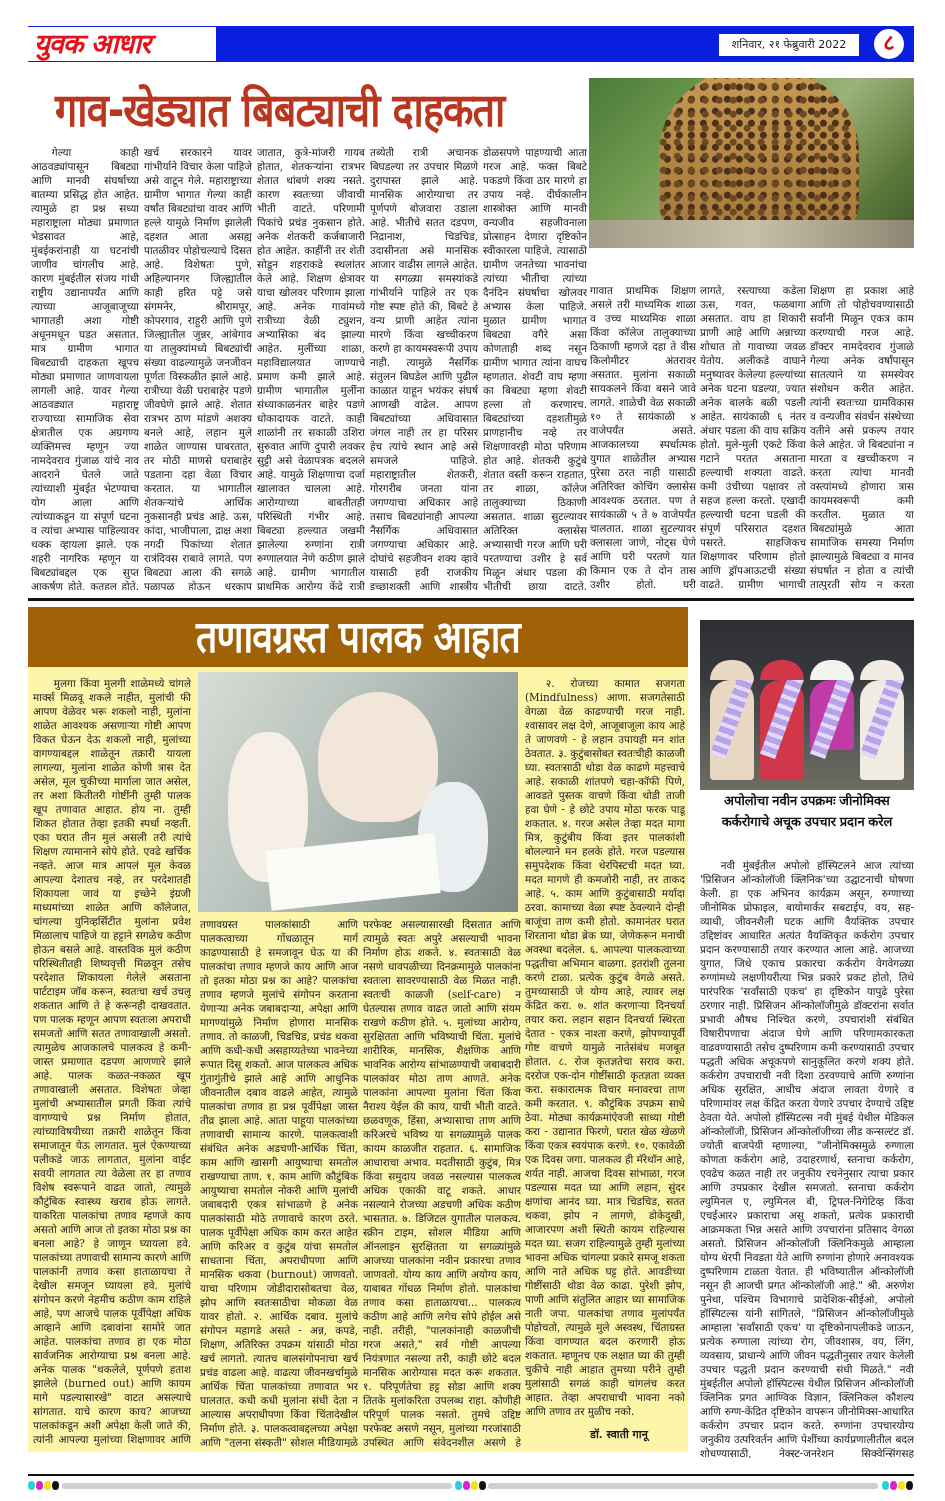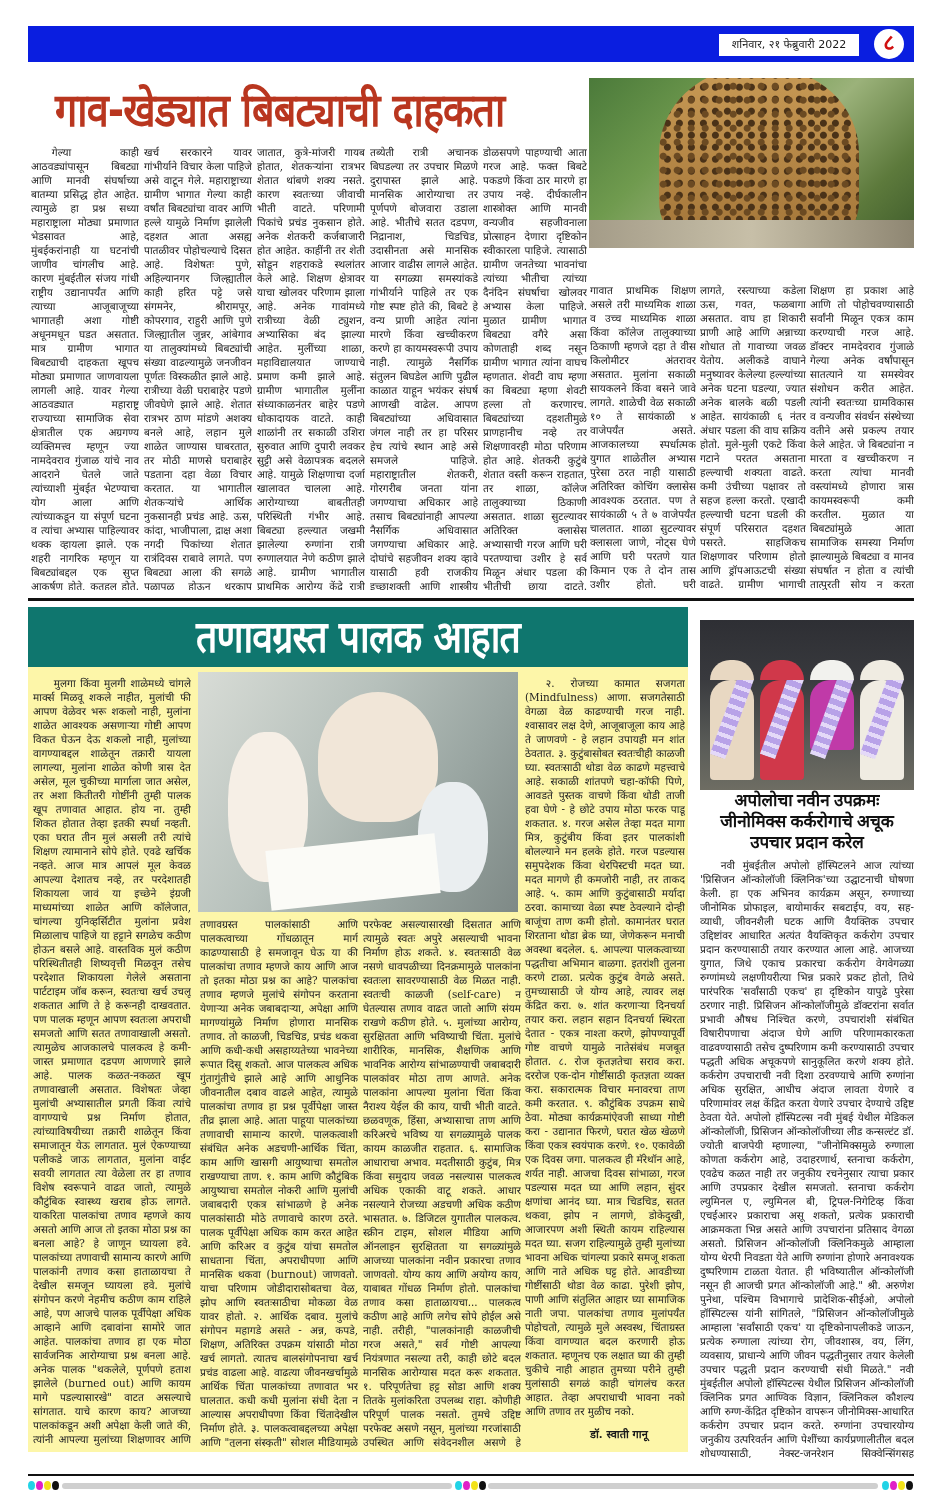--- a/index.html
+++ b/index.html
@@ -9,42 +9,43 @@
   .date-box { position: absolute; right: 55px; top: 8px; width: 140px; height: 22px; background: #ffffff; font-family: "DejaVu Sans", sans-serif; font-size: 11px; line-height: 22px; text-align: center; }
   .page-num { position: absolute; right: 10px; top: 3px; width: 30px; height: 30px; border-radius: 50%; background: #ffffff; color: #d01010; font-size: 22px; font-weight: bold; text-align: center; line-height: 28px; font-family: "DejaVu Sans", sans-serif; }
   .h1-leopard { position: absolute; left: 55px; top: 82px; width: 490px; font-family: "DejaVu Sans", sans-serif; font-weight: bold; font-size: 46px; color: #b9361f; letter-spacing: -1px; line-height: 56px; transform: scaleX(0.86); transform-origin: left; white-space: nowrap; }
   .leopard-img { position: absolute; left: 589px; top: 78px; width: 325px; height: 170px; background: linear-gradient(135deg, #4b7a3a 0%, #6f9a4e 30%, #9bb27a 55%, #5d7a3c 80%, #3d5a2a 100%); overflow: hidden; }
   .leopard-img .cat { position: absolute; left: 70px; top: -10px; width: 200px; height: 190px; border-radius: 45% 45% 30% 30%; background: radial-gradient(circle at 30% 30%, #6b4a22 3px, transparent 4px) 0 0/14px 14px, radial-gradient(circle at 70% 60%, #4a3218 3px, transparent 4px) 0 0/12px 12px, linear-gradient(180deg, #c89a55, #a07236); }
   .leopard-img .ground { position: absolute; left: 0; bottom: 0; width: 100%; height: 28px; background: linear-gradient(90deg, #a49c88, #c7bfa8, #8e8672); }
   .article-body { position: absolute; font-size: 10.4px; line-height: 14px; text-align: justify; color: #222; }
   .col { position: absolute; overflow: hidden; }
   .col p { text-indent: 2em; margin-bottom: 0; }
   .divider { position: absolute; left: 28px; width: 886px; height: 3px; background: #111; }
-  .banner { position: absolute; left: 28px; top: 607px; width: 660px; height: 60px; background: #0f766e; }
+  .banner { position: absolute; left: 28px; top: 607px; width: 660px; height: 60px; background: #a16207; }
   .banner h2 { font-family: "DejaVu Sans", sans-serif; font-weight: bold; color: #ffffff; font-size: 44px; text-align: center; line-height: 60px; letter-spacing: -1px; transform: scaleX(0.85); }
   .yellow-area { position: absolute; left: 28px; top: 667px; width: 660px; height: 785px; background: #fdf6a9; }
   .family-img { position: absolute; left: 198px; top: 672px; width: 320px; height: 240px; background: linear-gradient(120deg, #d8dcd6 0%, #b7c1bc 40%, #9aa6a2 70%, #7e8986 100%); overflow: hidden; }
   .family-img .woman { position: absolute; left: 120px; top: 20px; width: 120px; height: 130px; border-radius: 50% 50% 40% 40%; background: #f1e6d8; }
   .family-img .girl { position: absolute; left: 30px; top: 60px; width: 80px; height: 150px; border-radius: 45%; background: #f6efe6; }
   .family-img .boy { position: absolute; left: 220px; top: 110px; width: 70px; height: 110px; border-radius: 45%; background: #eaeef0; }
   .family-img .book { position: absolute; left: 70px; top: 170px; width: 170px; height: 60px; background: #fbfbf7; transform: rotate(-6deg); }
   .apollo-img { position: absolute; left: 700px; top: 620px; width: 214px; height: 100px; background: linear-gradient(180deg, #2e2f34 0%, #3a3b3f 70%, #56585a 100%); overflow: hidden; }
   .apollo-img2 { position: absolute; left: 700px; top: 680px; width: 214px; height: 110px; background: linear-gradient(180deg, #3a3b3f 0%, #5a5c58 60%, #6e6d63 100%); overflow: hidden; }
   .person { position: absolute; width: 44px; border-radius: 20px 20px 4px 4px; }
   .ribbon { position: absolute; width: 16px; height: 120px; background: repeating-linear-gradient(180deg, #b8a2e8 0 6px, #e4d9f8 6px 10px); transform: rotate(20deg); }
-  .apollo-title { position: absolute; left: 700px; top: 790px; width: 214px; font-family: Liberation Serif, serif; font-weight: bold; font-size: 17px; line-height: 21px; text-align: center; color: #111; }
+  .apollo-title { position: absolute; left: 700px; top: 790px; width: 214px; font-family: Liberation Sans, sans-serif; font-weight: bold; font-size: 13px; line-height: 21px; text-align: center; color: #111; }
   .byline { position: absolute; font-weight: bold; font-size: 11px; }
   .footer-bar { position: absolute; top: 1483px; height: 6px; background: #cfcfcf; border-radius: 3px; }
   .reg-dots { position: absolute; top: 1481px; display: flex; gap: 1px; }
   .reg-dots span { display: inline-block; width: 7px; height: 9px; border-radius: 50%; }
 </style>
 </head>
 <body>
 
 <div class="masthead">
+  <div class="logo">युवक आधार</div>
   <div class="date-box">शनिवार, २१ फेब्रुवारी 2022</div>
   <div class="page-num">८</div>
 </div>
 
 <div class="h1-leopard">गाव-खेड्यात बिबट्याची दाहकता</div>
 <div class="leopard-img">
   <div class="cat"></div>
   <div class="ground"></div>
 </div>
 

